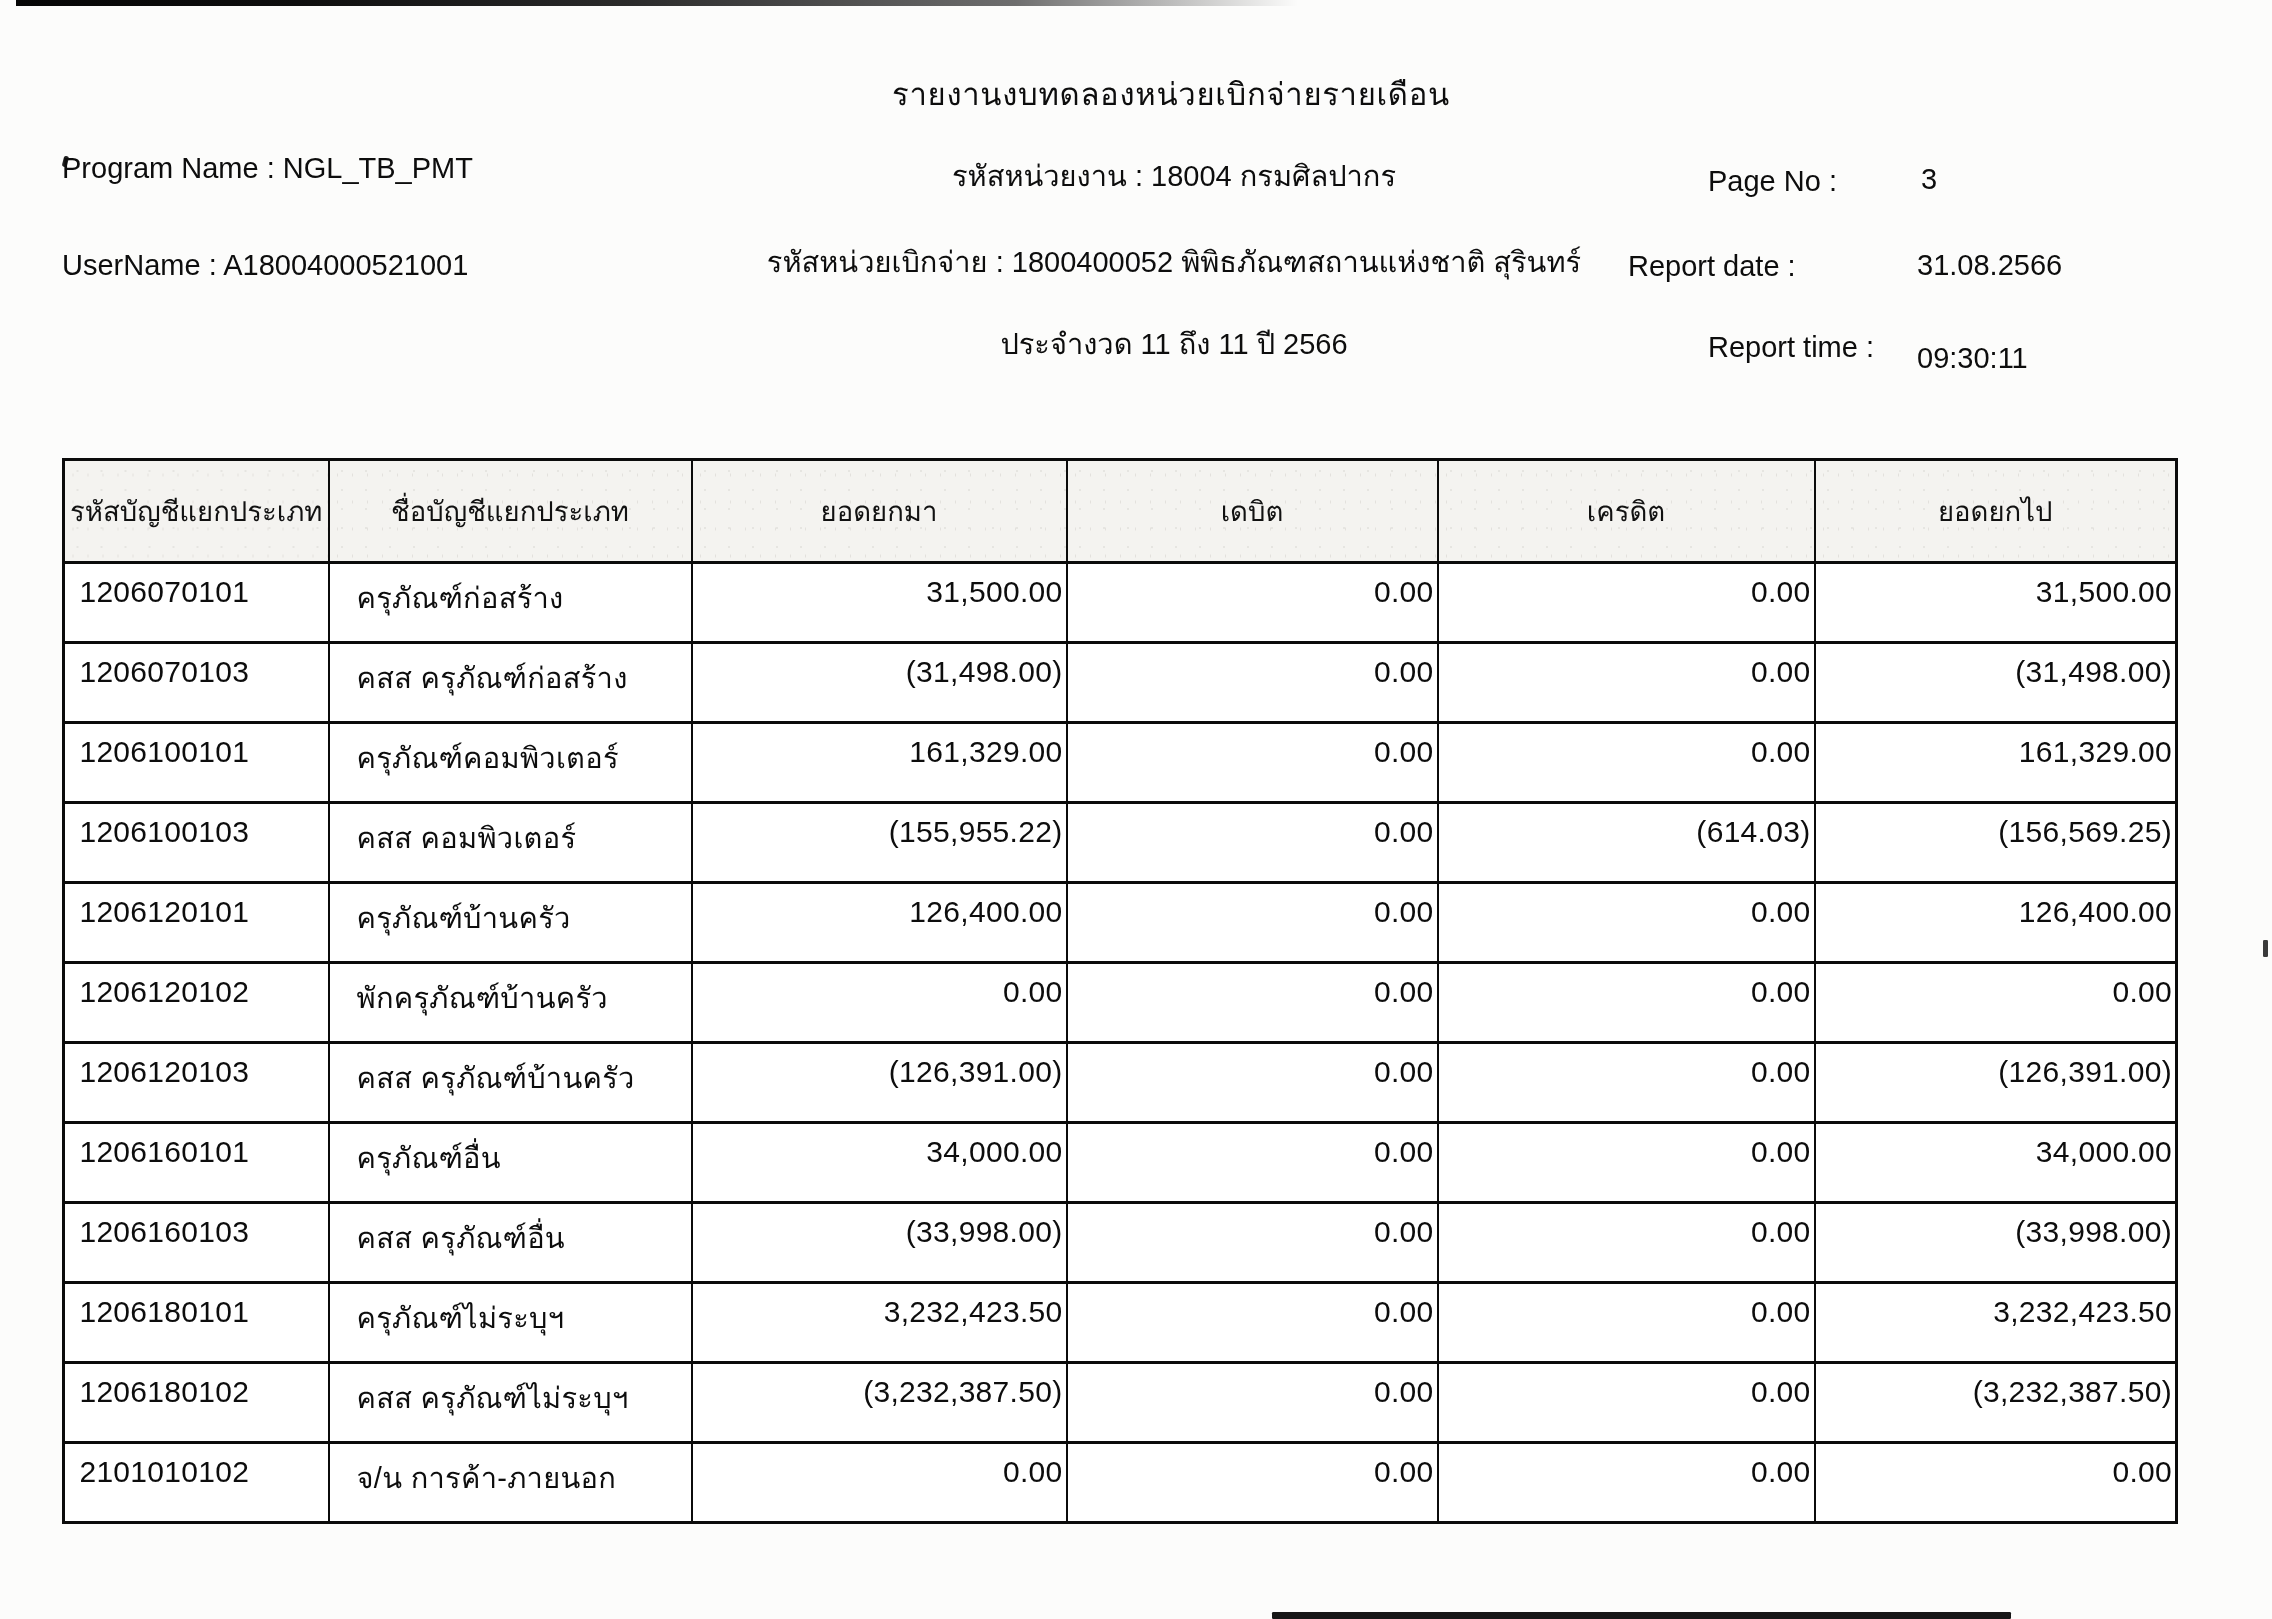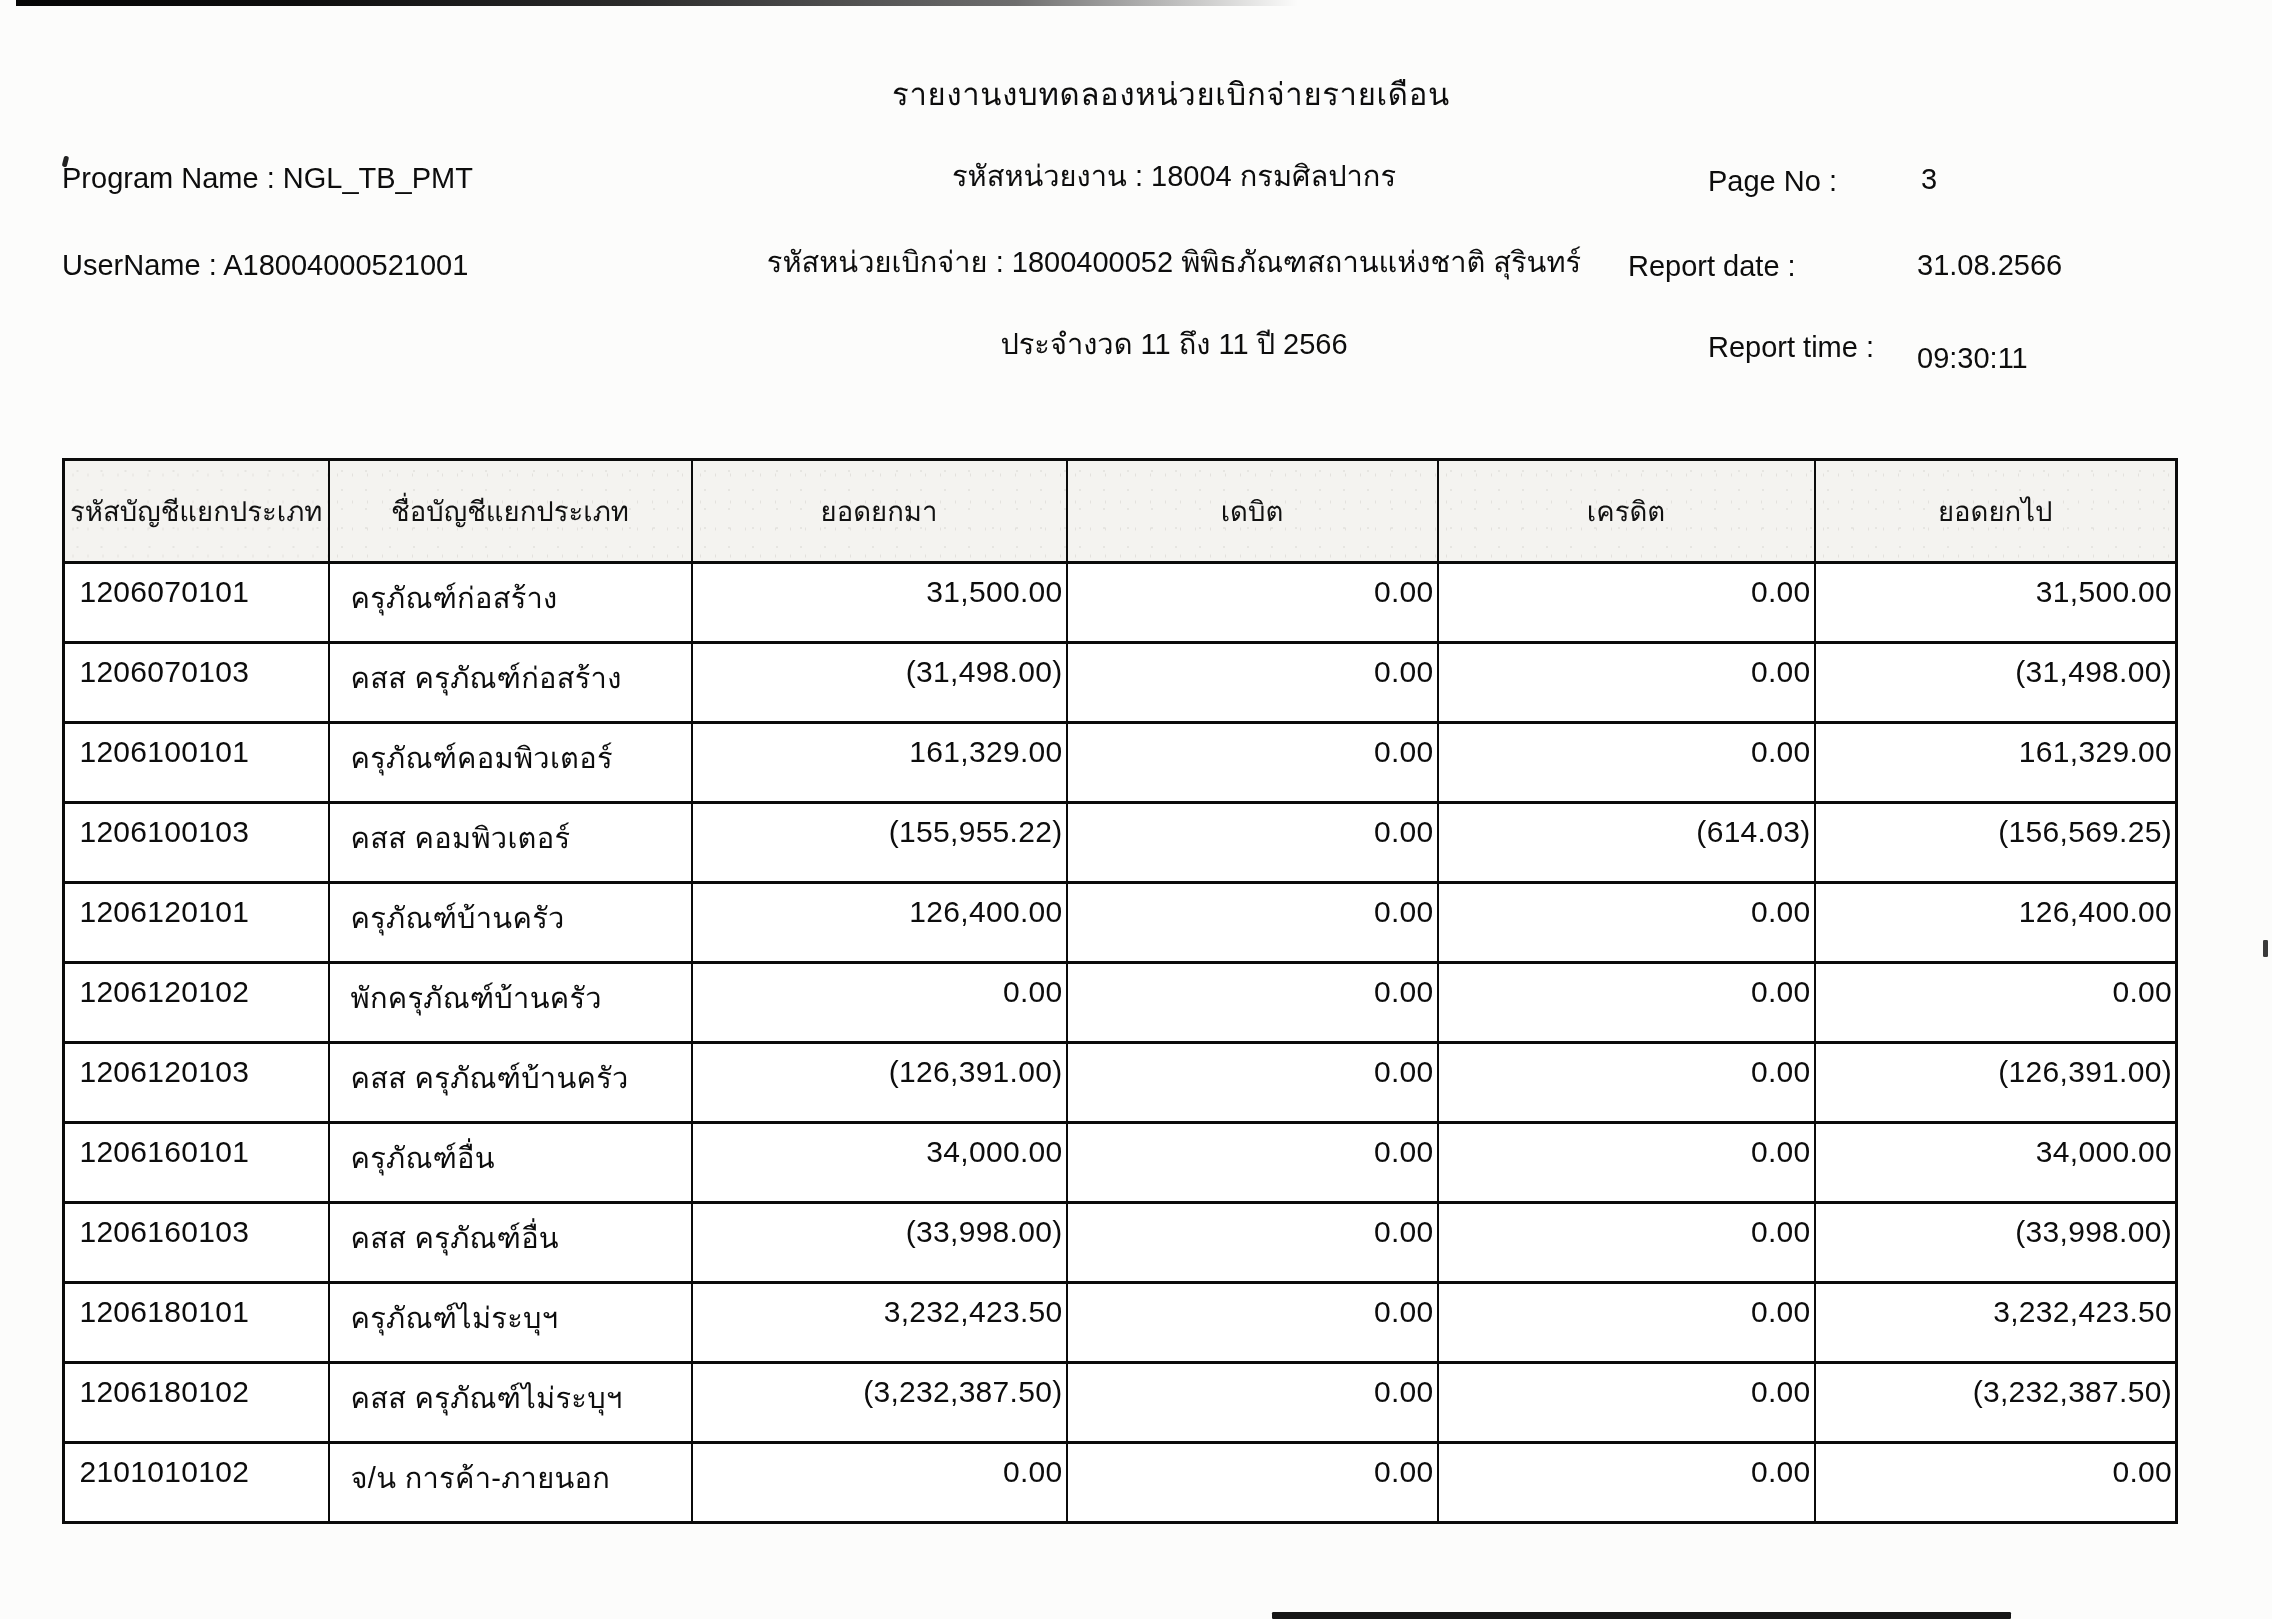--- a/index.html
+++ b/index.html
@@ -27,21 +27,21 @@
   .speck-b{
     position:absolute;left:2263px;top:940px;width:5.2px;height:17px;
     background:#3a3a3a;border-radius:1.3px;
   }
   
   .hline{position:absolute;white-space:nowrap;font-size:29px;line-height:1.15;}
   .title{
     left:1171px;top:77px;transform:translateX(-50%);
     font-size:31px;letter-spacing:0.7px;
   }
-  .meta-left-1{left:62px;top:162px;}
+  .meta-left-1{left:62px;top:152px;}
   .meta-left-2{left:62px;top:249px;}
   .meta-mid-1{left:1174px;top:160px;transform:translateX(-50%);}
   .meta-mid-2{left:1174px;top:246px;transform:translateX(-50%);}
   .meta-mid-3{left:1174px;top:328px;transform:translateX(-50%);}
   .meta-right{position:absolute;white-space:nowrap;font-size:29px;}
   .lbl-page{left:1708px;top:165px;}
   .val-page{left:1921px;top:163px;}
   .lbl-date{left:1628px;top:250px;}
   .val-date{left:1917px;top:249px;}
   .lbl-time{left:1708px;top:331px;}
@@ -66,21 +66,21 @@
     color:#111;
     background-color:#f4f3f0;
     background-image:radial-gradient(#d8d6d2 0.8px,transparent 0.9px),radial-gradient(#e3e1dd 0.7px,transparent 0.7px);
     background-size:24px 19px,15px 27px;
   }
   td{
     font-size:30px;vertical-align:top;padding-top:10.5px;
     letter-spacing:0.3px;
   }
   td.c0{text-align:left;padding-left:14.4px;}
-  td.c1{text-align:left;padding-left:21px;font-size:29px;}
+  td.c1{text-align:left;padding-left:27px;font-size:29px;}
   td.c2,td.c3,td.c4,td.c5{text-align:right;padding-right:3px;}
 </style>
 </head>
 <body>
 
 <div class="artifact-top"></div>
 <div class="artifact-bottom"></div>
 <div class="speck-a"></div>
 <div class="speck-b"></div>
 

